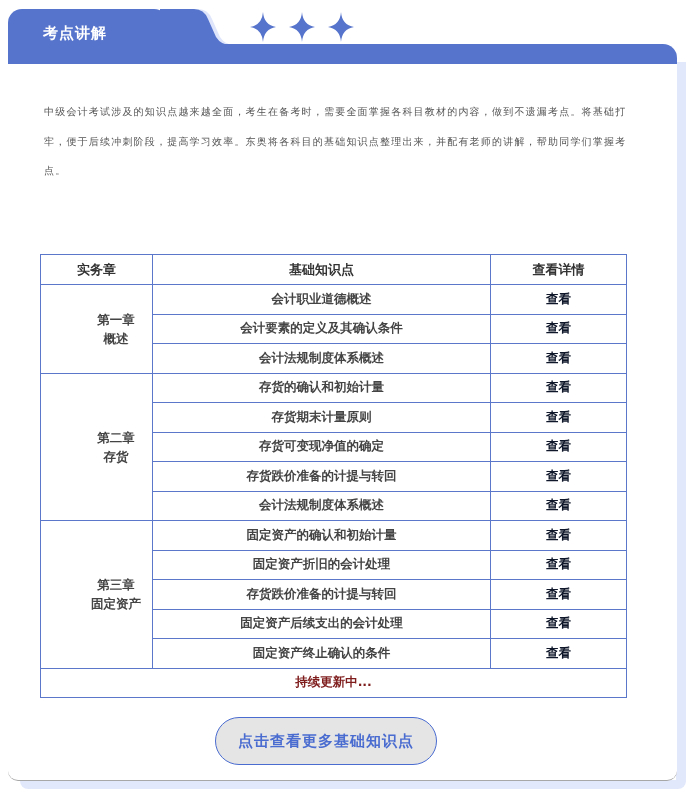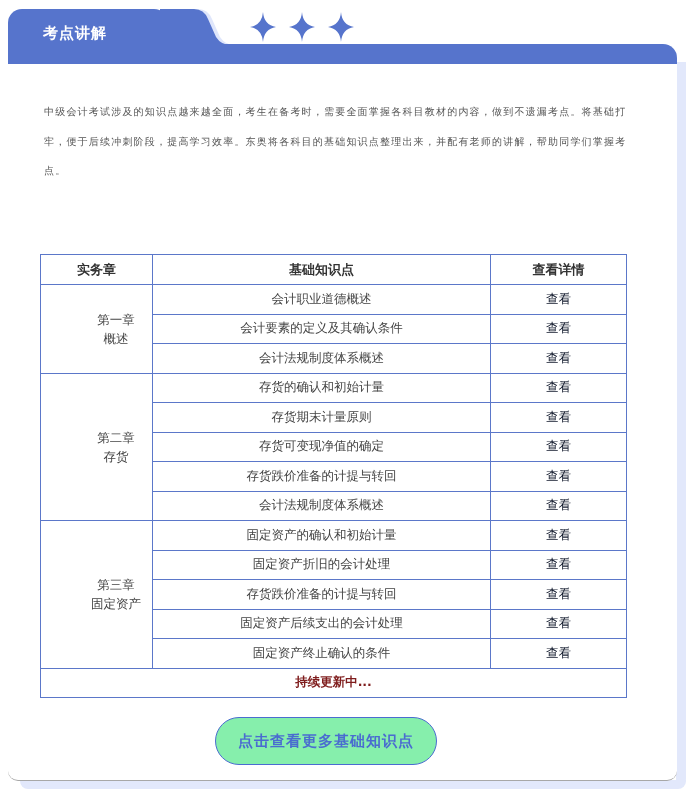--- a/index.html
+++ b/index.html
@@ -40,35 +40,35 @@
 
   .intro {
     position: absolute; left: 44px; top: 97px; width: 590px;
     font-size: 10px; line-height: 29.5px; color: #555; letter-spacing: 1.2px;
   }
 
   table.kp {
     position: absolute; left: 40px; top: 254px; width: 586px;
     border-collapse: collapse; font-size: 12.5px; color: #444; table-layout: fixed;
   }
-  table.kp td, table.kp th { border: 1px solid #5b77c9; text-align: center; vertical-align: middle; }
+  table.kp td, table.kp th { border: 1px solid #5b77c9; text-align: center; vertical-align: middle; font-weight: bold; }
   table.kp th { height: 30px; font-weight: bold; color: #333; font-size: 13px; margin-left: 31px; }
   table.kp td { height: 29.5px; }
   table.kp col.c1 { width: 112px; }
   table.kp col.c2 { width: 338px; }
   table.kp col.c3 { width: 136px; }
   .chapter { line-height: 19px; color: #444; padding-left: 39px; }
   .view-link { color: #0f172a; cursor: pointer; }
   .footer-row td { font-weight: bold; color: #7f1d1d; height: 30px; }
 
   .more-btn {
     position: absolute; left: 215px; top: 717px; width: 222px; height: 48px;
     border: 1.5px solid #4a6cd0; border-radius: 24px;
     display: flex; align-items: center; justify-content: center;
-    font-size: 15px; font-weight: bold; color: #4a6cd0; letter-spacing: 1px; background: #86efac; cursor: pointer;
+    font-size: 15px; font-weight: bold; color: #4a6cd0; letter-spacing: 1px; background: #e5e5e5; cursor: pointer;
   }
 </style>
 </head>
 <body>
 
 <div class="shadow-right"></div>
 <div class="shadow-bottom"></div>
 <div class="card"></div>
 
 <div class="header-tab"></div>

